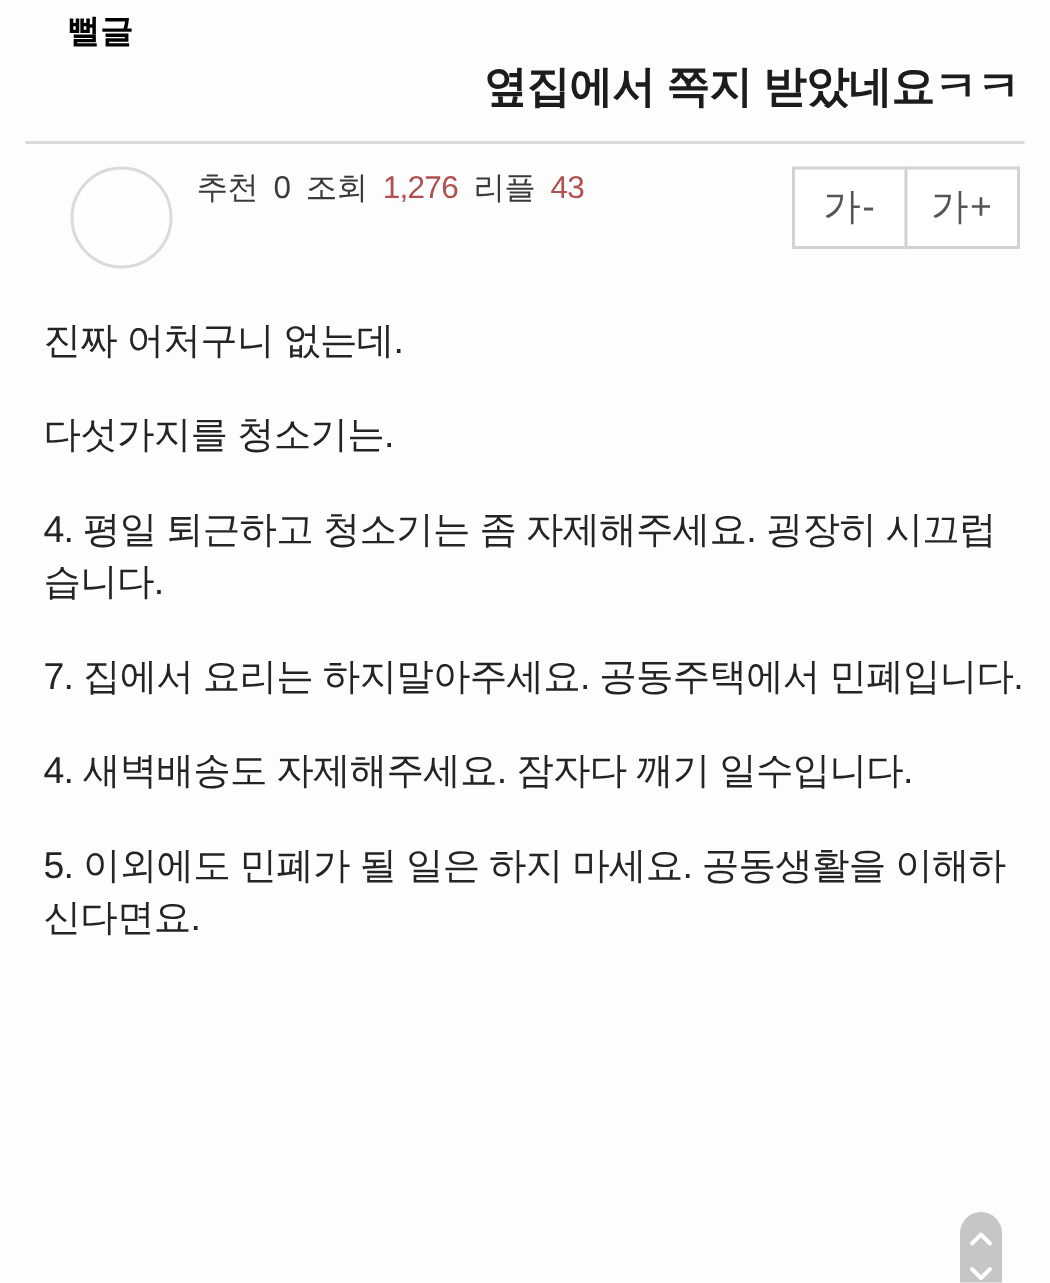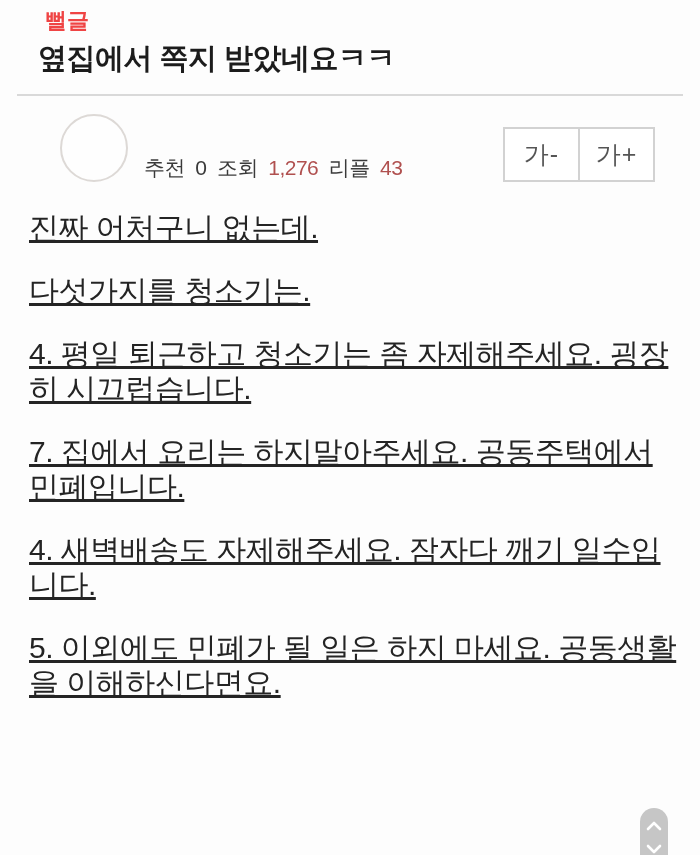--- a/index.html
+++ b/index.html
@@ -16,45 +16,45 @@
     background: #fdfdfd;
     overflow: hidden;
   }
   
   .header { padding: 8px 20px 0 38px; }
   .category {
     display: inline-block;
     margin-left: 7px;
     font-size: 22px;
     font-weight: bold;
-    color: #ef4444;
+    color: #000000;
     line-height: 26px;
     cursor: pointer;
   }
   .title {
     margin-top: 6px;
     font-size: 29px;
     font-weight: bold;
     color: #1c1c1c;
     line-height: 36px;
     letter-spacing: -0.5px;
+    text-align: right;
   }
   
   .divider {
     margin: 18px 17px 0 17px;
     border: none;
     border-top: 2px solid #d9d9d9;
   }
   
   .meta-row {
     display: flex;
-    align-items: flex-end;
-    padding: 15px 45px 0 47px;
+    align-items: flex-start;
+    padding: 15px 20px 0 47px;
     height: 86px;
-    margin-left: 13px;
   }
   .avatar {
     width: 68px;
     height: 68px;
     border: 2px solid #ddd9d6;
     border-radius: 50%;
     background: #fefefe;
     flex: 0 0 auto;
     cursor: pointer;
   }
@@ -79,24 +79,23 @@
     color: #555555;
     letter-spacing: 1px;
     cursor: pointer;
     line-height: 51px;
     text-align: center;
   }
   .font-btn + .font-btn { margin-left: -2px; }
   
   .post-body {
     padding: 28px 12px 0 29px;
-    font-size: 30px;
+    font-size: 25px;
     color: #242424;
     letter-spacing: -0.5px;
-    text-decoration: underline;
   }
   .post-body p {
     line-height: 35px;
     margin-bottom: 28px;
   }
   
   .scroll-widget {
     position: absolute;
     right: 32px;
     top: 808px;

